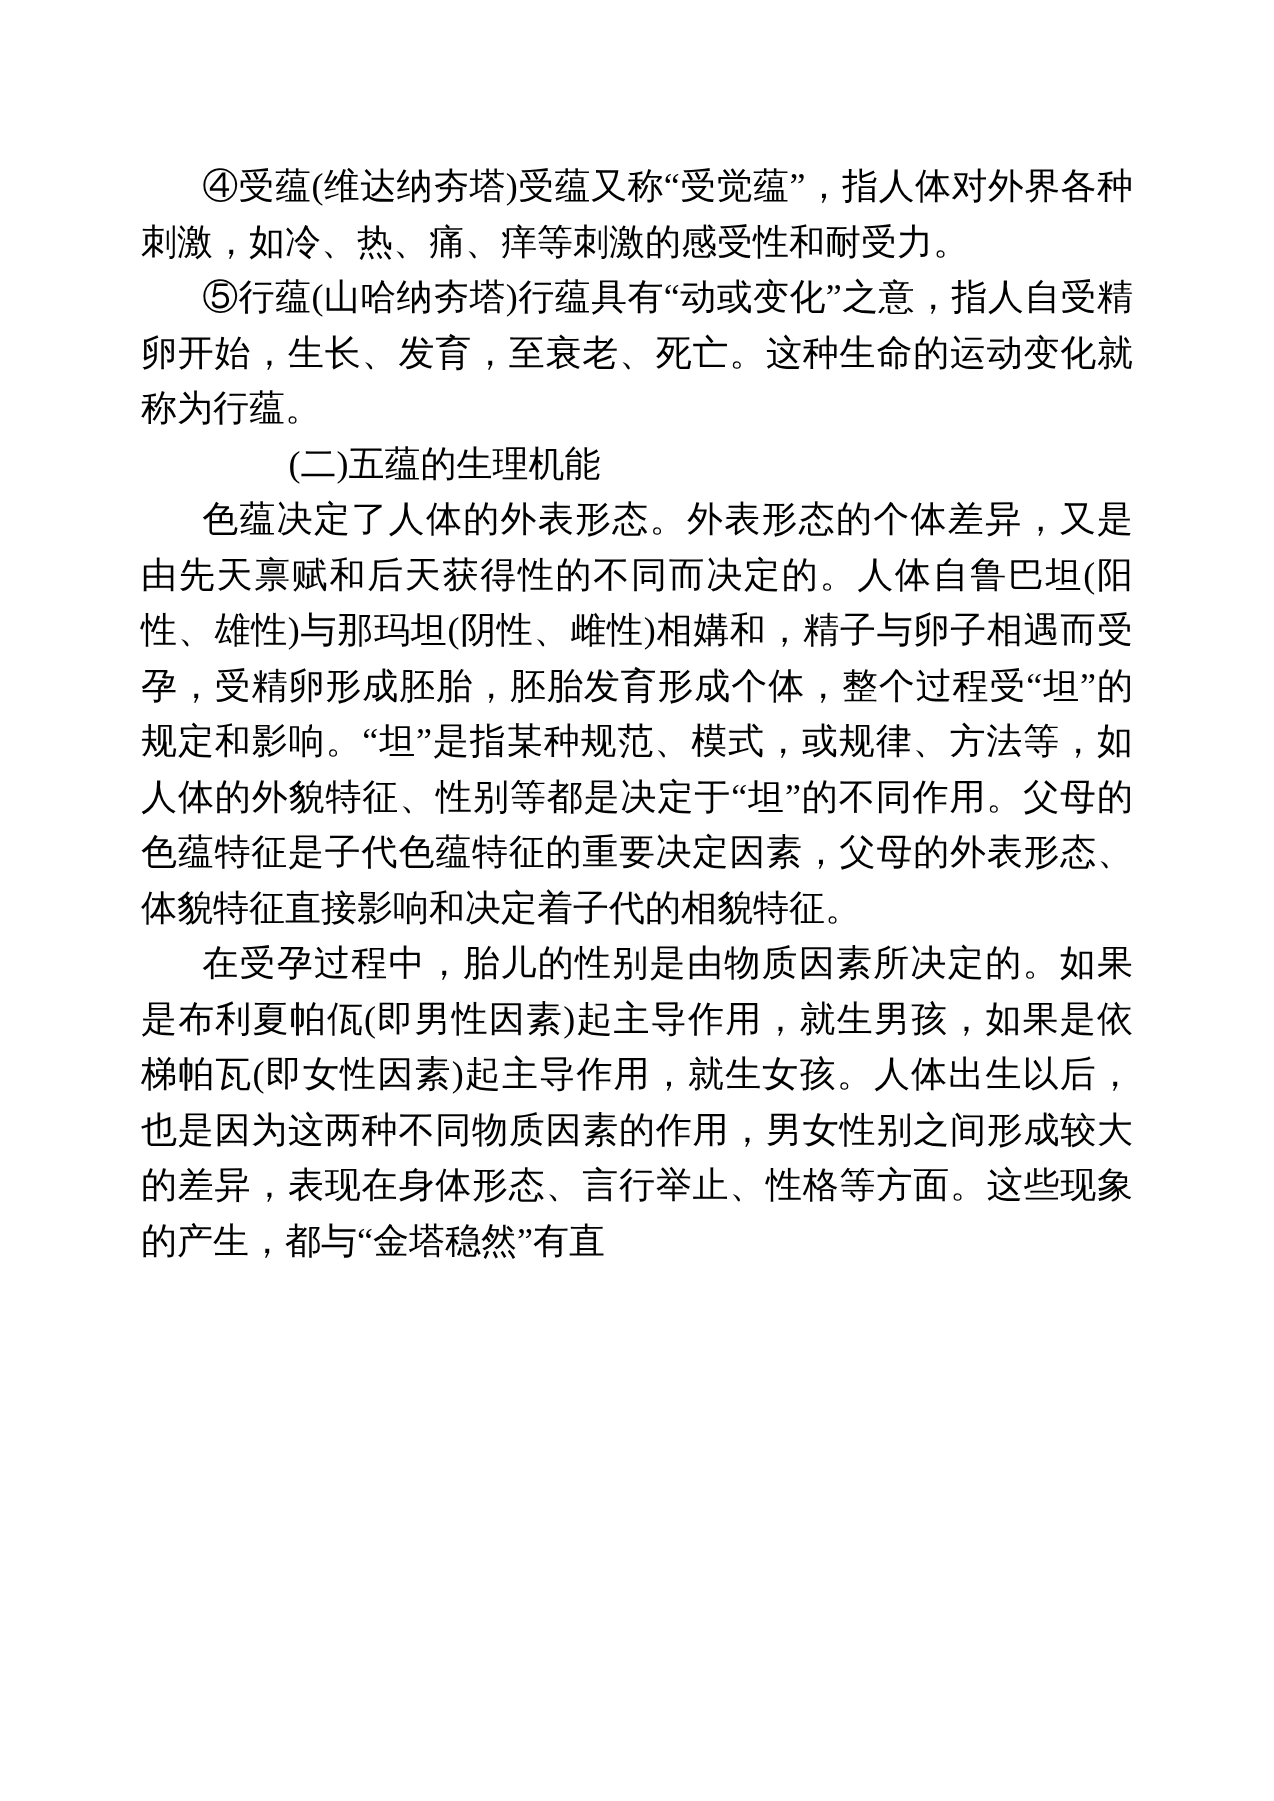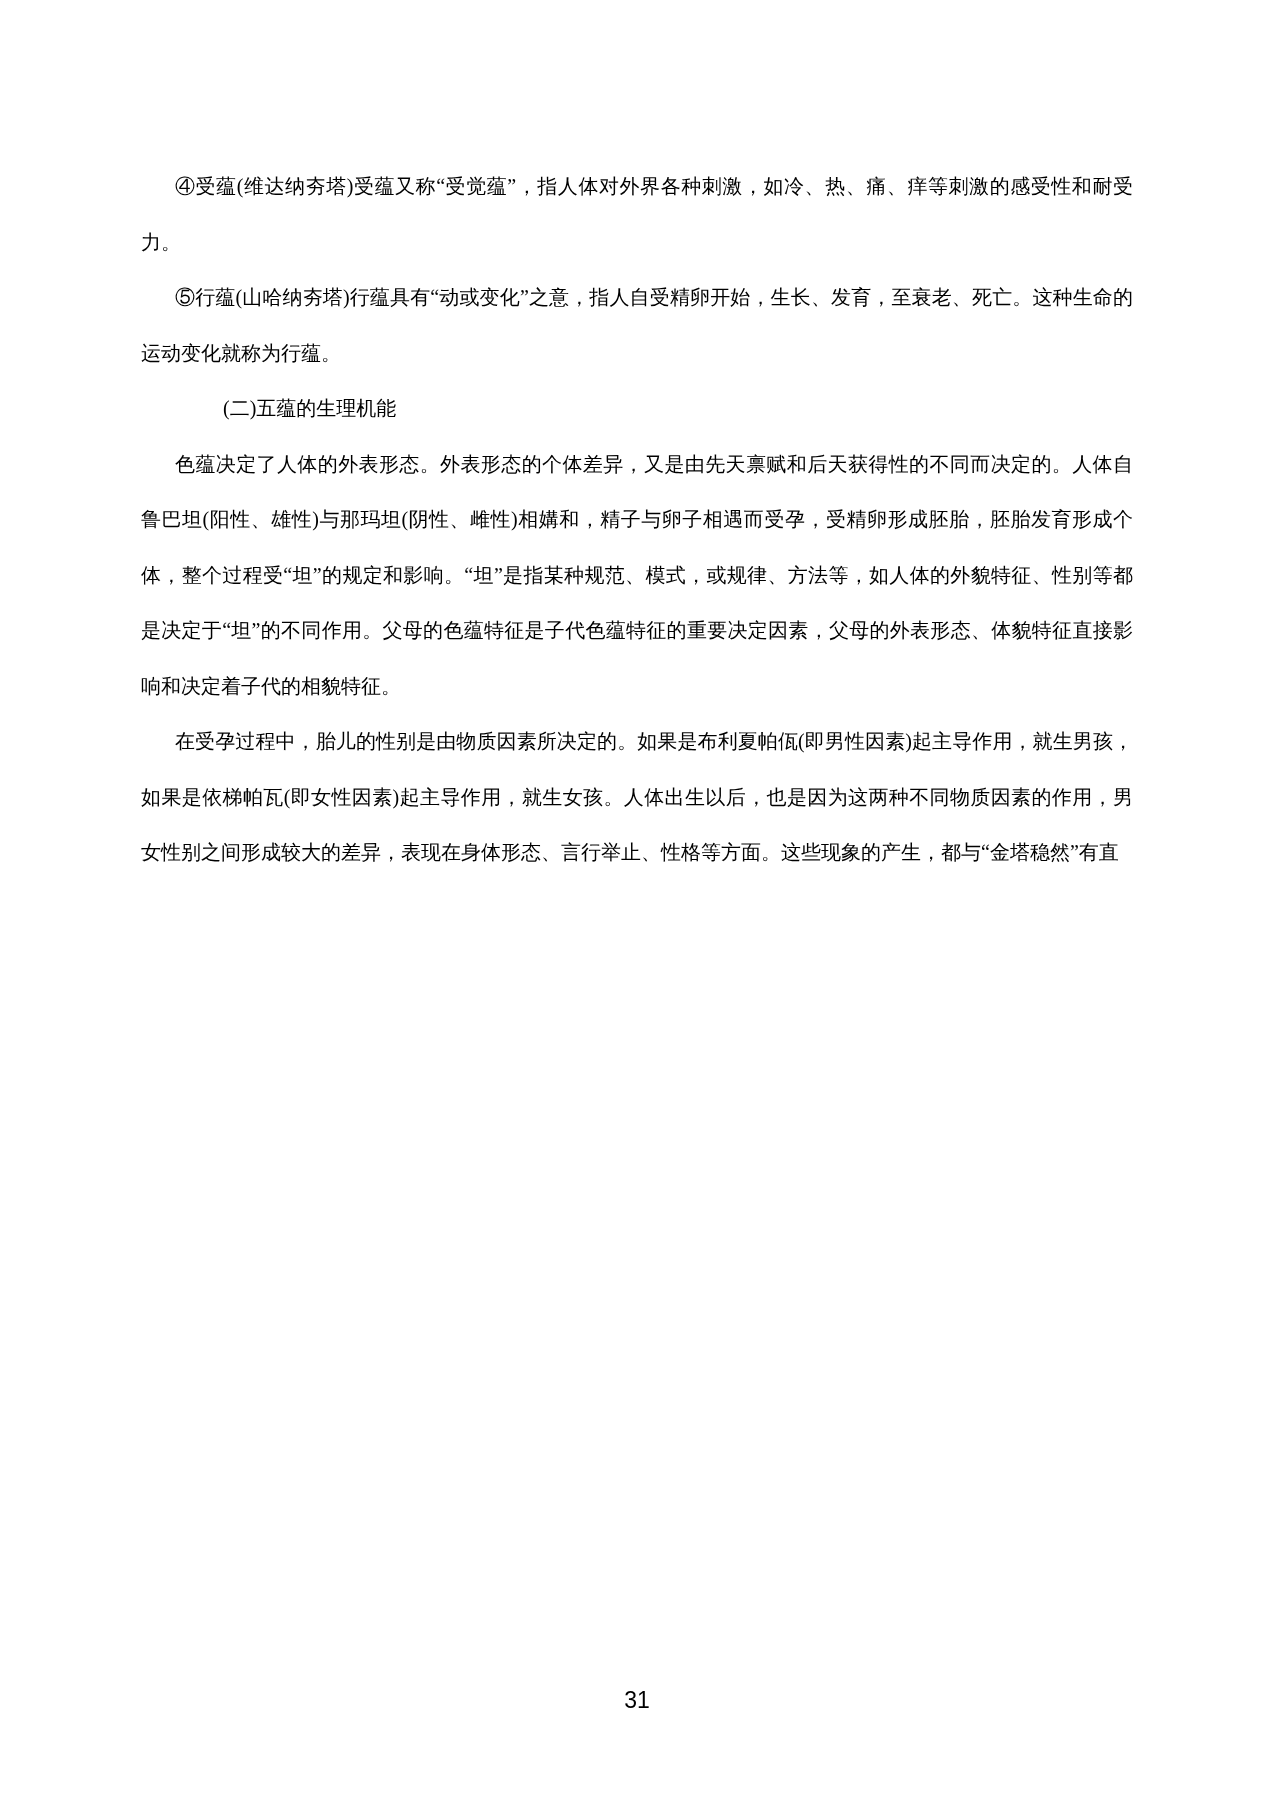--- a/index.html
+++ b/index.html
@@ -13,21 +13,21 @@
     height: 1801px;
     background: #ffffff;
     overflow: hidden;
   }
   .text-block {
     position: absolute;
     left: 141px;
     top: 159px;
     width: 992px;
     font-family: "Liberation Serif", "DejaVu Serif", serif;
-    font-size: 20px;
+    font-size: 36px;
     line-height: 55.5px;
     color: #000000;
     text-align: justify;
   }
   .text-block p {
     margin: 0;
     padding: 0;
     text-indent: 1.7em;
   }
   .text-block p.heading-section {
@@ -52,14 +52,13 @@
 <body>
 
 <div class="page">
   <div class="text-block">
     <p>④受蕴(维达纳夯塔)受蕴又称“受觉蕴”，指人体对外界各种刺激，如冷、热、痛、痒等刺激的感受性和耐受力。</p>
     <p>⑤行蕴(山哈纳夯塔)行蕴具有“动或变化”之意，指人自受精卵开始，生长、发育，至衰老、死亡。这种生命的运动变化就称为行蕴。</p>
     <p class="heading-section">(二)五蕴的生理机能</p>
     <p>色蕴决定了人体的外表形态。外表形态的个体差异，又是由先天禀赋和后天获得性的不同而决定的。人体自鲁巴坦(阳性、雄性)与那玛坦(阴性、雌性)相媾和，精子与卵子相遇而受孕，受精卵形成胚胎，胚胎发育形成个体，整个过程受“坦”的规定和影响。“坦”是指某种规范、模式，或规律、方法等，如人体的外貌特征、性别等都是决定于“坦”的不同作用。父母的色蕴特征是子代色蕴特征的重要决定因素，父母的外表形态、体貌特征直接影响和决定着子代的相貌特征。</p>
     <p>在受孕过程中，胎儿的性别是由物质因素所决定的。如果是布利夏帕佤(即男性因素)起主导作用，就生男孩，如果是依梯帕瓦(即女性因素)起主导作用，就生女孩。人体出生以后，也是因为这两种不同物质因素的作用，男女性别之间形成较大的差异，表现在身体形态、言行举止、性格等方面。这些现象的产生，都与“金塔稳然”有直</p>
   </div>
-  <div class="page-number">31</div>
 </div>
 
 </body></html>

